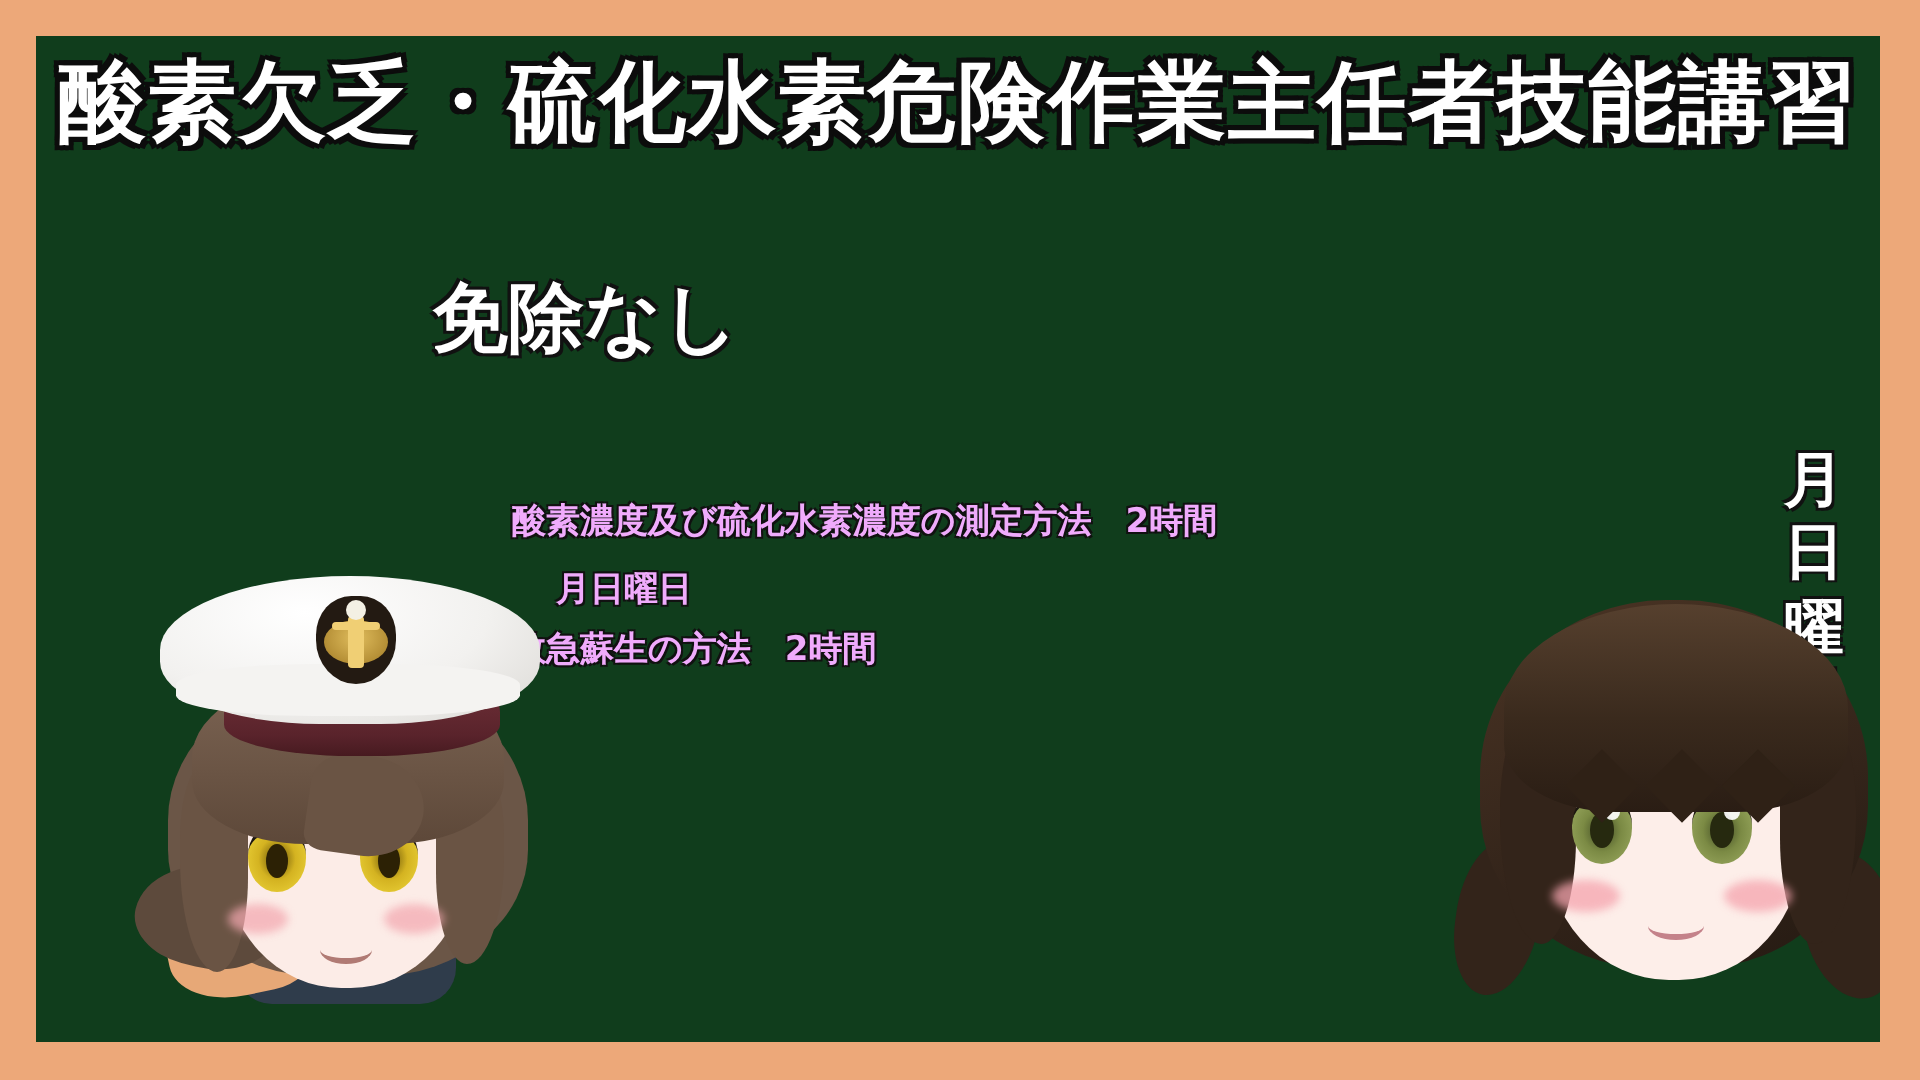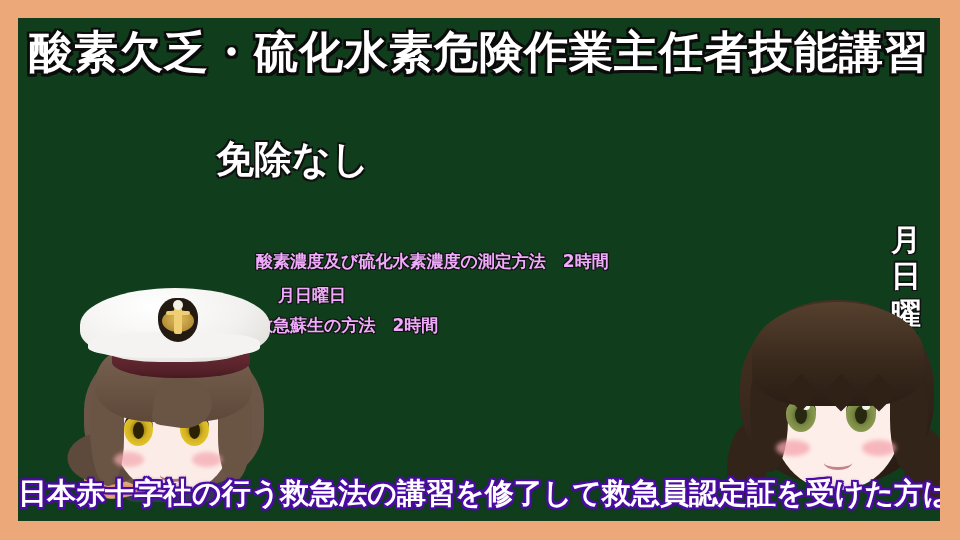--- a/index.html
+++ b/index.html
@@ -383,16 +383,15 @@
       <div class="glint r"></div>
       <div class="blush l"></div>
       <div class="blush r"></div>
       <div class="mouth"></div>
       <div class="bang"></div>
       <div class="bang-notch a"></div>
       <div class="bang-notch b"></div>
       <div class="bang-notch c"></div>
     </div>
 
-    <div class="caption">日本赤十字社の行う救急法の講習を修了して救急員認定証を受けた方は</div>
 
   </div>
 </div>
 
 </body></html>

